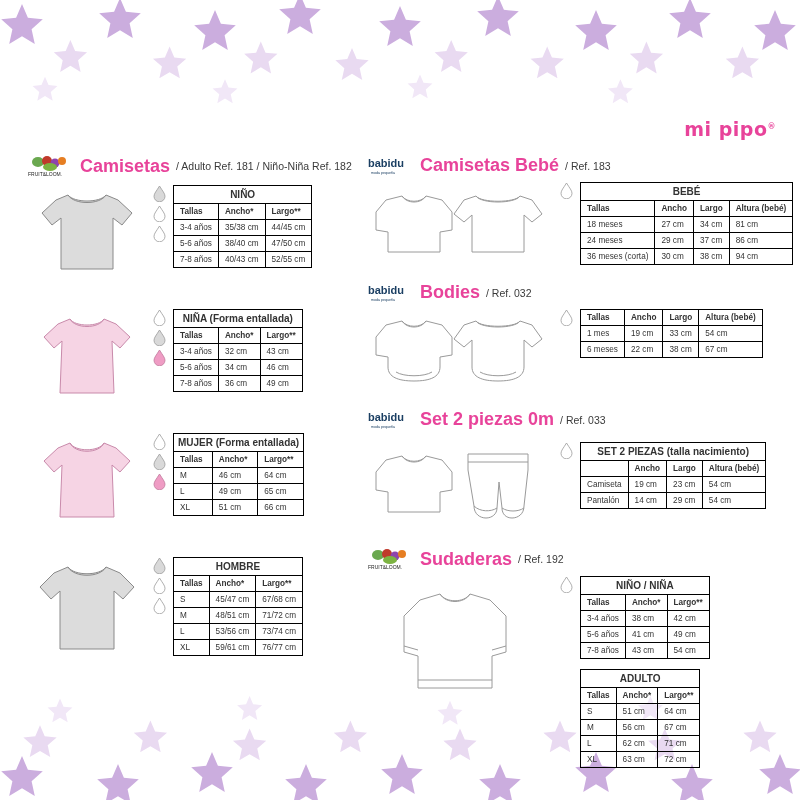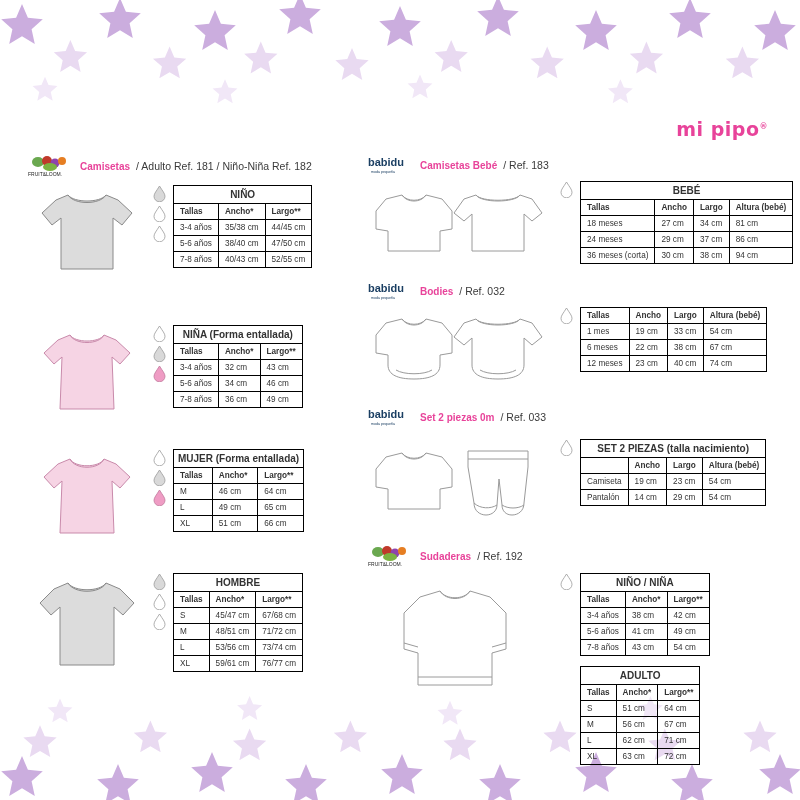--- a/index.html
+++ b/index.html
@@ -11,34 +11,34 @@
     position:relative;
     overflow:hidden;
   }
   
   .star-band{position:absolute;left:0;width:800px;height:110px;overflow:hidden;pointer-events:none;}
   .star-band.top{top:0;}
   .star-band.bottom{bottom:0;}
 
   
   .brand{
-    position:absolute;right:32px;top:118px;
+    position:absolute;right:24px;top:118px;
     font-family:"DejaVu Sans", sans-serif;
     font-size:19px;font-weight:bold;color:#e8439a;letter-spacing:.5px;
   }
   .brand .reg{font-size:8px;vertical-align:super;}
 
   
   .col{position:absolute;}
   .col-left{left:28px;top:155px;width:340px;}
   .col-right{left:368px;top:155px;width:410px;}
 
   
   .sec-head{display:flex;align-items:center;gap:6px;margin-bottom:6px;}
-  .sec-title{color:#e8439a;font-size:10px;font-weight:bold;}
+  .sec-title{color:#e8439a;font-size:18px;font-weight:bold;}
   .sec-sub{color:#3a3a3a;font-size:10.5px;}
   .logo-fruit{width:46px;height:22px;position:relative;flex:0 0 auto;}
   .logo-babidu{width:46px;height:20px;flex:0 0 auto;}
 
   
   .block{display:flex;align-items:flex-start;}
   .garment{flex:0 0 auto;}
   .drops{display:flex;flex-direction:column;align-items:center;gap:3px;padding:0 7px;}
   .drop{width:13px;height:17px;}
   table{border-collapse:collapse;font-size:8.2px;}
@@ -189,21 +189,21 @@
         <tr>
               <td>7-8 años</td>
               <td>40/43 cm</td>
               <td>52/55 cm</td>
             </tr>
       </tbody>
         </table>
     </span>
   </div>
 
-  <div class="block" style="margin-top:44px;">
+  <div class="block" style="margin-top:28px;">
     <span class="garment">
       <svg width="118" height="92" viewBox="0 0 118 92" xmlns="http://www.w3.org/2000/svg">
         <path d="M42 10 L30 15 L16 28 L26 39 L34 32 L32 84 L86 84 L84 32 L92 39 L102 28 L88 15 L76 10 C71 18 47 18 42 10 Z" fill="#f6d4e4" stroke="#c98aab" stroke-width="1"></path>
         <path d="M42 10 C47 20 71 20 76 10" fill="none" stroke="#c98aab" stroke-width="1"></path>
       </svg>
     </span>
     <span class="drops">
       <span class="drop"><svg width="13" height="17" viewBox="0 0 13 17">
             <path d="M6.5 1 C9.5 6 12 8.5 12 11.3 A5.5 5.5 0 0 1 1 11.3 C1 8.5 3.5 6 6.5 1 Z" fill="#ffffff" stroke="#9a9a9a" stroke-width="0.8"></path>
           </svg></span>
@@ -456,26 +456,20 @@
               <td>19 cm</td>
               <td>33 cm</td>
               <td>54 cm</td>
             </tr>
         <tr>
               <td>6 meses</td>
               <td>22 cm</td>
               <td>38 cm</td>
               <td>67 cm</td>
             </tr>
-        <tr>
-              <td>12 meses</td>
-              <td>23 cm</td>
-              <td>40 cm</td>
-              <td>74 cm</td>
-            </tr>
       </tbody>
         </table>
     </span>
   </div>
 
   <div class="sec-head" style="margin-top:16px;">
     <span class="logo-babidu">
       <svg width="46" height="20" viewBox="0 0 46 20" xmlns="http://www.w3.org/2000/svg">
         <text x="0" y="11" font-family="Liberation Sans, sans-serif" font-size="11" font-weight="bold" fill="#1b3f63">babidu</text>
         <text x="3" y="18" font-family="Liberation Sans, sans-serif" font-size="3.6" fill="#1b3f63">moda pequeña</text>

